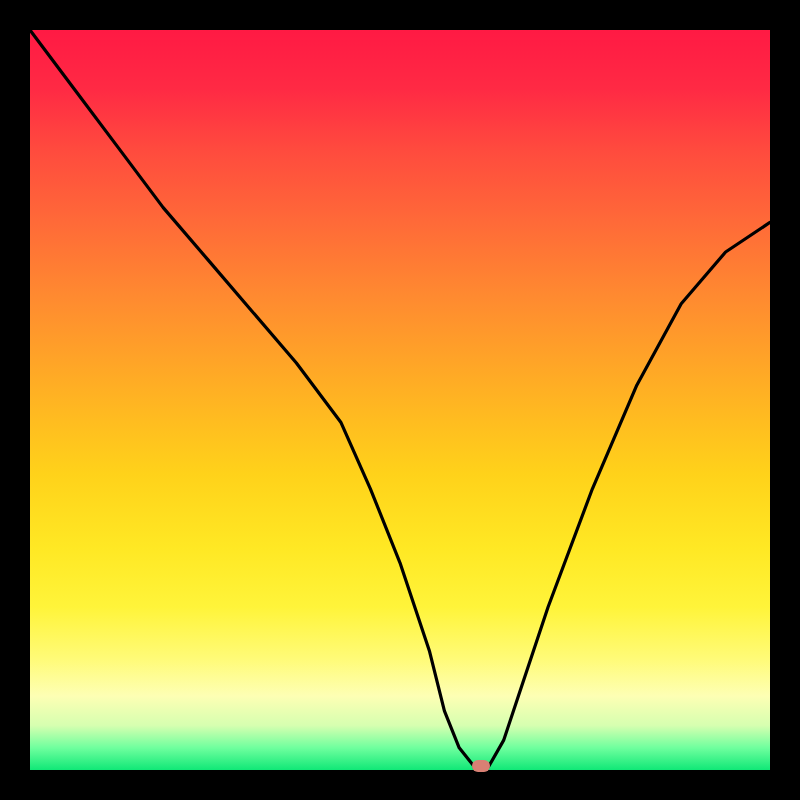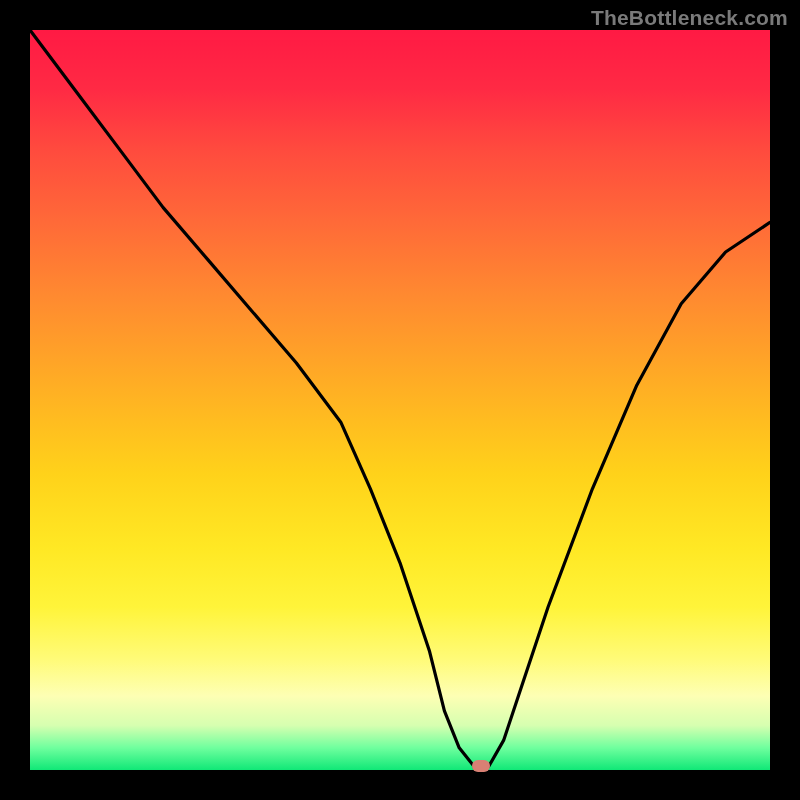--- a/index.html
+++ b/index.html
@@ -74,14 +74,13 @@
 
 <div class="frame">
   <div class="plot">
     <div class="curve-wrap">
       <svg id="curve-svg" width="740" height="740" viewBox="0 0 740 740" preserveAspectRatio="none">
         <path id="curve-path" d="M0.0 0.0 L44.4 59.2 L88.8 118.4 L133.2 177.6 L177.6 229.4 L222.0 281.2 L266.4 333.0 L310.8 392.2 L340.4 458.8 L370.0 532.8 L399.6 621.6 L414.4 680.8 L429.2 717.8 L444.0 736.3 L458.8 736.3 L473.6 710.4 L488.4 666.0 L518.0 577.2 L562.4 458.8 L606.8 355.2 L651.2 273.8 L695.6 222.0 L740.0 192.4" fill="none" stroke="#000" stroke-width="3.2" stroke-linecap="round" stroke-linejoin="round"></path>
       </svg>
     </div>
     <div id="marker" class="marker" style="left: 451.4px; top: 736.3px; background: rgb(217, 128, 116);"></div>
   </div>
-  <div class="watermark">TheBottleneck.com</div>
 </div>
 
 </body></html>

